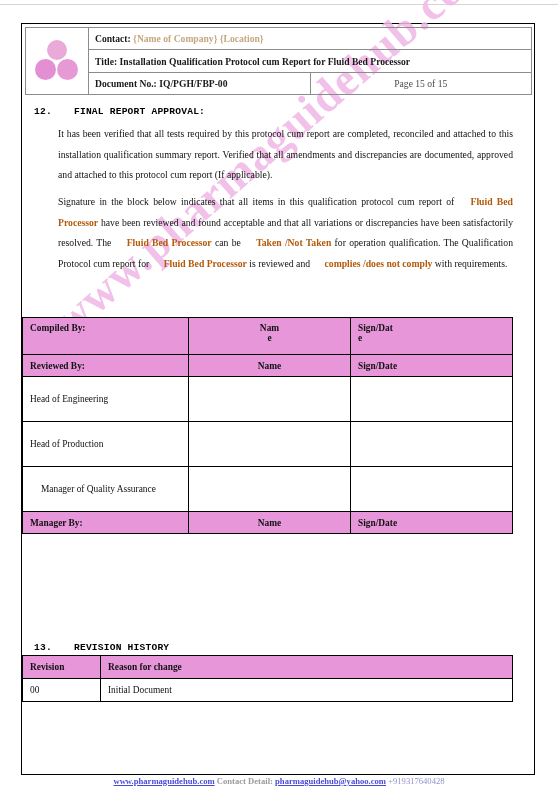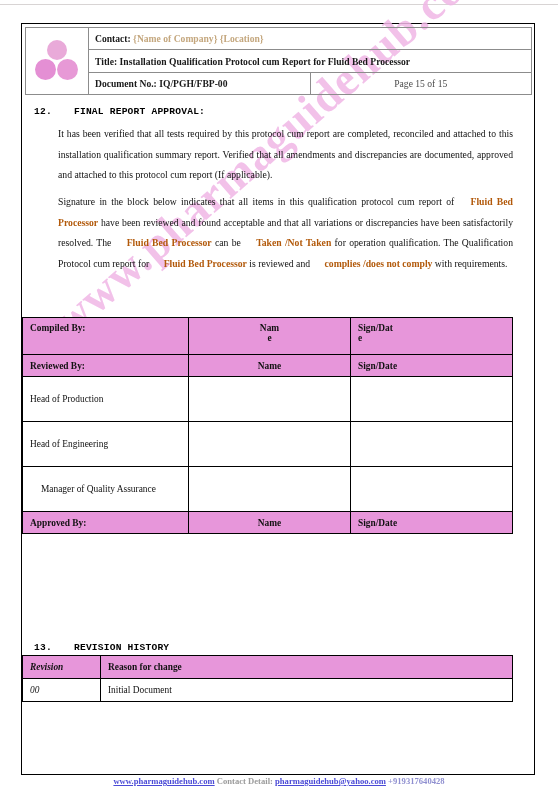--- a/index.html
+++ b/index.html
@@ -159,36 +159,36 @@
     table-layout: fixed;
   }
   .revtbl td {
     border: 1.3px solid #000;
     font-size: 9.4px;
     color: #111;
     padding: 4px 7px;
     height: 23px;
   }
   .revtbl tr.hdrow td { background: #e796da; font-weight: 700; }
-  .revtbl td.r1 { width: 78px; font-style: italic; }
+  .revtbl td.r1 { width: 78px; }
   .revtbl td.r2 { width: 412px; }
 
   
   .footer {
     position: absolute;
     left: 0; top: 776px;
     width: 558px;
     text-align: center;
     font-size: 8.6px;
     font-weight: 700;
     white-space: nowrap;
   }
   .footer .lnk { color: #4a4ad6; text-decoration: underline; }
   .footer .plain { color: #9b9b9b; font-weight: 700; }
-  .footer .tel { color: #8f8fd0; font-weight: 700; }
+  .footer .tel { color: #8f8fd0; font-weight: 400; }
 </style>
 </head>
 <body>
 
 <div id="page">
 
   <div class="top-edge"></div>
   <div class="page-frame"></div>
 
   <div class="watermark">www.pharmaguidehub.com</div>
@@ -243,36 +243,36 @@
           <span>Sign/Dat</span><br>
           <span>e</span>
         </td>
       </tr>
       <tr class="hdrow flat">
         <td class="c1">Reviewed By:</td>
         <td class="c2">Name</td>
         <td class="c3">Sign/Date</td>
       </tr>
       <tr class="datarow">
-        <td class="c1">Head of Production</td>
+        <td class="c1">Head of Engineering</td>
         <td class="c2"></td>
         <td class="c3"></td>
       </tr>
       <tr class="datarow">
-        <td class="c1">Head of Engineering</td>
+        <td class="c1">Head of Production</td>
         <td class="c2"></td>
         <td class="c3"></td>
       </tr>
       <tr class="datarow indent">
         <td class="c1">Manager of Quality Assurance</td>
         <td class="c2"></td>
         <td class="c3"></td>
       </tr>
       <tr class="hdrow flat">
-        <td class="c1">Approved By:</td>
+        <td class="c1">Manager By:</td>
         <td class="c2">Name</td>
         <td class="c3">Sign/Date</td>
       </tr>
     </tbody>
       </table>
 
     <div class="sec-head" style="left:34px; top:634px;margin-top:8px;">
       <span class="sec-num">13.</span><span>REVISION HISTORY</span>
     </div>
 

